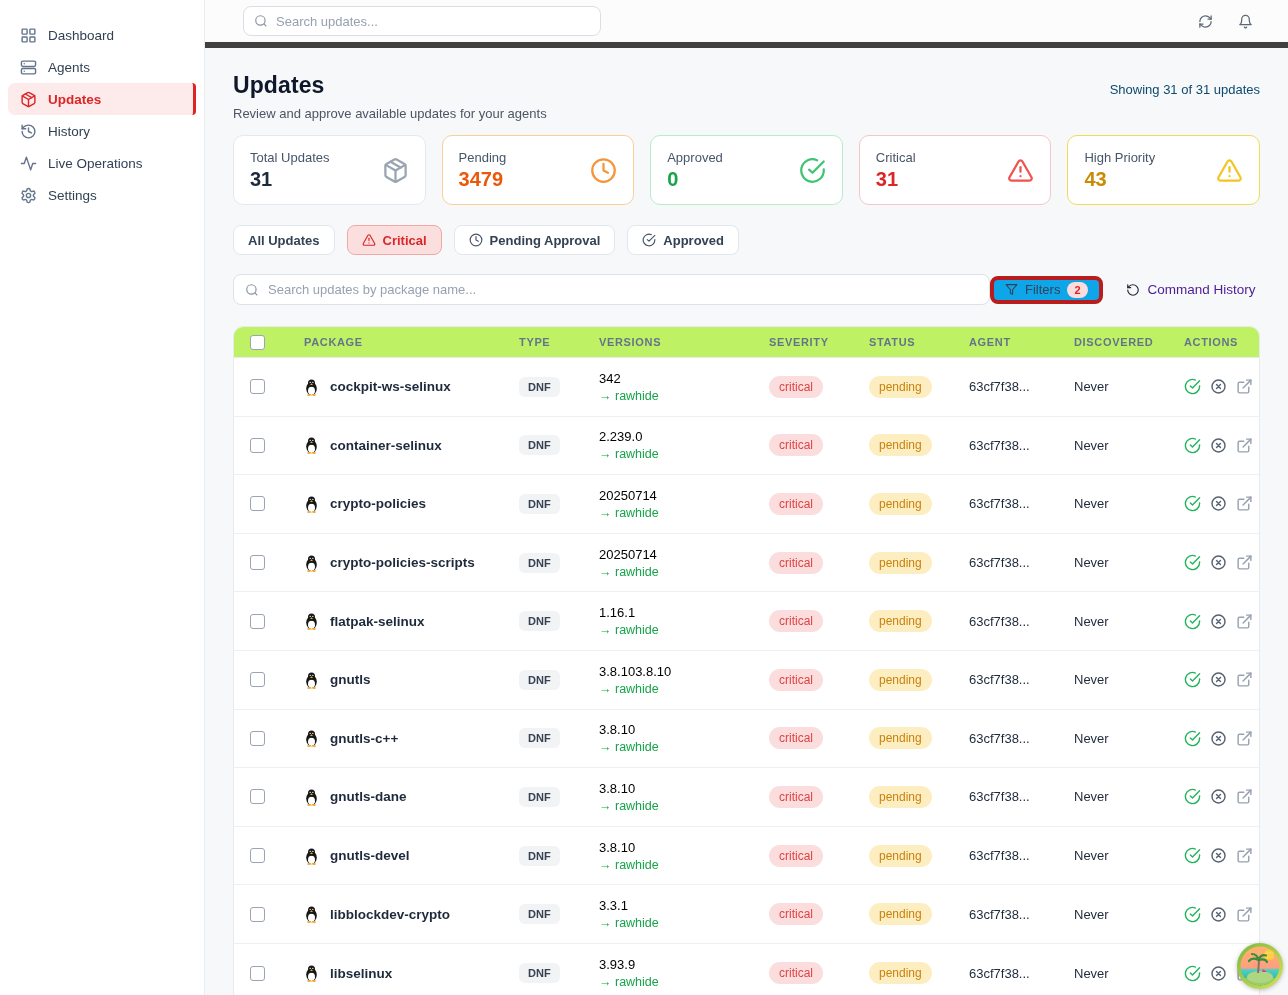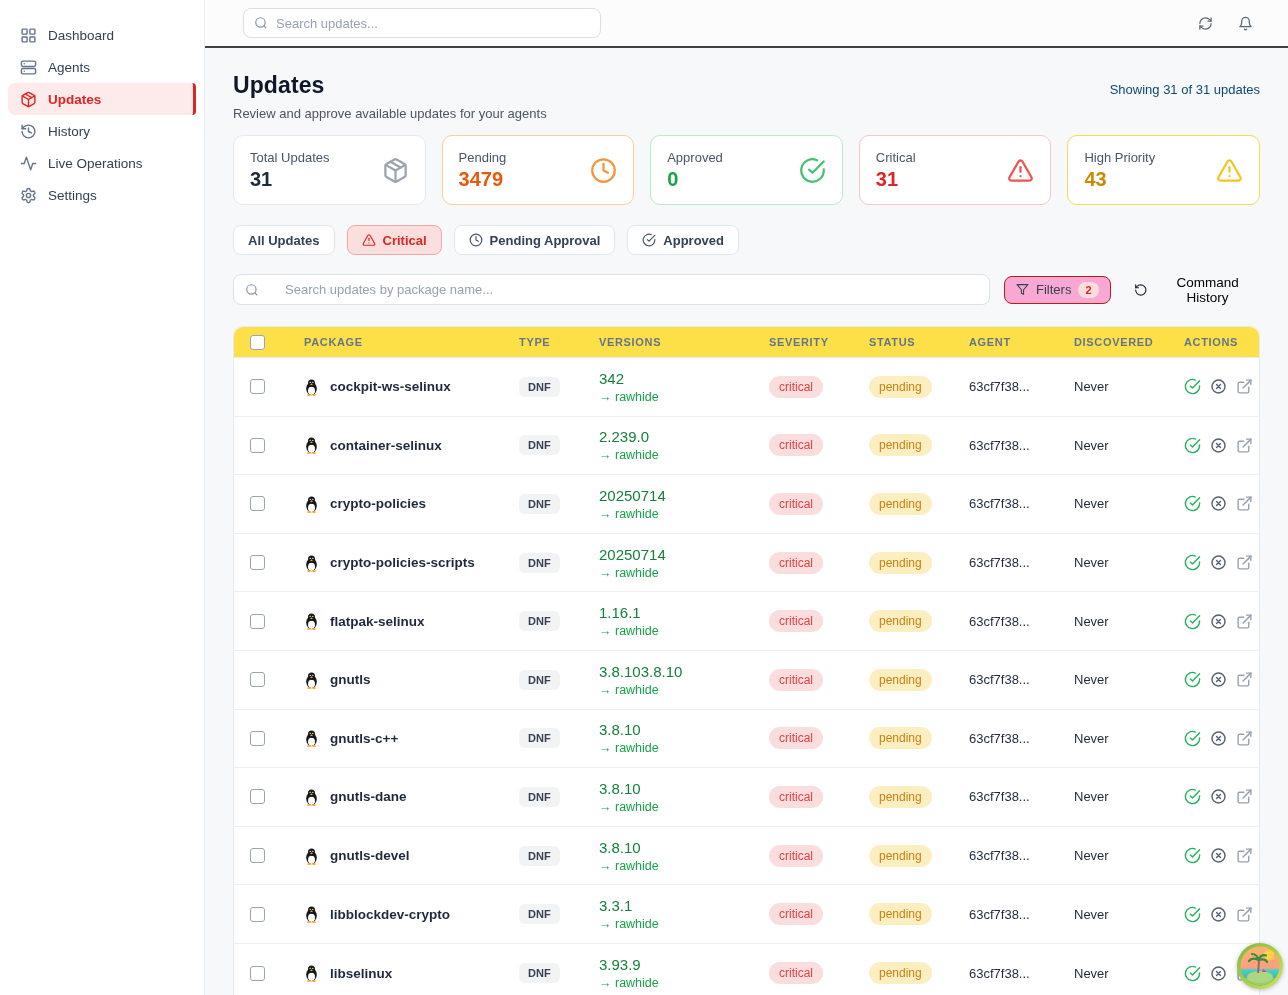--- a/index.html
+++ b/index.html
@@ -13,21 +13,21 @@
   .brand-logo { width:30px; height:30px; border-radius:8px; background:#dc2626; display:flex; align-items:center; justify-content:center; }
   .brand-name { font-size:17px; font-weight:700; color:#1e293b; margin-left:10px; letter-spacing:.2px; }
   .nav { padding:19px 8px; display:flex; flex-direction:column; gap:0; }
   .nav-item { height:32px; display:flex; align-items:center; gap:11px; padding:0 12px; border-radius:7px; font-size:13.5px; font-weight:500; color:#334155; cursor:pointer; }
   .nav-item svg { width:17px; height:17px; stroke:#64748b; }
   .nav-item.active { background:#fdeaea; color:#dc2626; font-weight:600; border-right:3px solid #dc2626; border-top-right-radius:4px; border-bottom-right-radius:4px; }
   .nav-item.active svg { stroke:#dc2626; }
 
   
   .main { flex:1; display:flex; flex-direction:column; min-width:0; }
-  .topbar { height:48px; background:#fcfcfd; border-bottom:2px solid #404040; display:flex; align-items:center; padding:0 33px 0 38px; flex-shrink:0; }
+  .topbar { height:48px; background:#fcfcfd; border-bottom:6px solid #404040; display:flex; align-items:center; padding:0 33px 0 38px; flex-shrink:0; }
   .top-search { width:358px; height:30px; background:#fff; border:1px solid #d9dfe7; border-radius:8px; display:flex; align-items:center; padding:0 10px; gap:8px; }
   .top-search svg { width:14px; height:14px; stroke:#8a94a4; flex-shrink:0; }
   .top-search input { border:0; outline:0; flex:1; font-size:13px; color:#334155; background:transparent; font-family:inherit; }
   .top-search input::placeholder { color:#97a1b0; }
   .topbar-right { margin-left:auto; display:flex; align-items:center; gap:21px; }
   .icon-btn { background:none; border:0; cursor:pointer; display:flex; padding:2px; }
   .icon-btn svg { width:15px; height:15px; stroke:#5b6676; }
 
   .content { padding:24px 28px; overflow:hidden; }
 
@@ -50,45 +50,45 @@
 
   
   .chips { display:flex; gap:12px; margin-top:20px; }
   .chip { height:30px; display:flex; align-items:center; gap:7px; padding:0 14px; background:#fff; border:1px solid #e2e7ee; border-radius:8px; font-size:13px; font-weight:600; color:#334155; cursor:pointer; font-family:inherit; }
   .chip svg { width:14px; height:14px; stroke:#475569; }
   .chip.active { background:#fbdfdf; border-color:#f3a8a8; color:#dc2626; }
   .chip.active svg { stroke:#dc2626; }
 
   
   .search-row { display:flex; align-items:center; margin-top:19px; }
-  .pkg-search { flex:0 0 757px; height:31px; background:#fff; border:1px solid #dde2e9; border-radius:8px; display:flex; align-items:center; padding:0 11px; gap:26px; }
+  .pkg-search { flex:0 0 757px; height:31px; background:#fff; border:1px solid #dde2e9; border-radius:8px; display:flex; align-items:center; padding:0 11px; gap:9px; }
   .pkg-search svg { width:14px; height:14px; stroke:#8a94a4; flex-shrink:0; }
   .pkg-search input { border:0; outline:0; flex:1; font-size:13px; color:#334155; background:transparent; font-family:inherit; }
   .pkg-search input::placeholder { color:#97a1b0; }
-  .filters-btn { margin-left:14px; height:28px; display:flex; align-items:center; gap:7px; padding:0 11px; background:#f9a8d4; border:1px solid #b91c1c; border-radius:8px; font-size:13px; font-weight:500; color:#334155; cursor:pointer; font-family:inherit; }
+  .filters-btn { height:28px; display:flex; align-items:center; gap:7px; padding:0 11px; background:#0ea5e9; border:4px solid #b91c1c; border-radius:8px; font-size:13px; font-weight:500; color:#334155; cursor:pointer; font-family:inherit; }
   .filters-btn svg { width:13px; height:13px; stroke:#334155; }
   .filters-count { background:#fbdddd; color:#dc2626; font-size:11px; font-weight:600; border-radius:999px; padding:2px 7px; }
-  .cmd-history { margin-left:23px; display:flex; align-items:center; gap:8px; background:none; border:0; font-size:13.5px; font-weight:500; color:#000000; cursor:pointer; font-family:inherit; }
+  .cmd-history { margin-left:23px; display:flex; align-items:center; gap:8px; background:none; border:0; font-size:13.5px; font-weight:500; color:#4c1d95; cursor:pointer; font-family:inherit; }
   .cmd-history svg { width:14px; height:14px; stroke:#1f2937; }
 
   
   .table { margin-top:21px; background:#fff; border:1px solid #e7eaee; border-radius:10px; overflow:hidden; }
   .tr { display:grid; grid-template-columns:58px 215px 80px 170px 100px 100px 105px 110px 1fr; align-items:center; }
-  .thead { background:#fde047; border-bottom:1px solid #e7eaee; height:31px; }
+  .thead { background:#bef264; border-bottom:1px solid #e7eaee; height:31px; }
   .th { font-size:11px; font-weight:600; letter-spacing:.06em; color:#64748b; text-transform:uppercase; padding-left:12px; }
   .row { min-height:58.6px; border-bottom:1px solid #eef0f3; }
   .row:last-child { border-bottom:0; }
   .td { padding-left:12px; }
   .cb-cell { padding-left:16px; }
   .checkbox { width:15px; height:15px; border:1px solid #9aa4b2; border-radius:3px; background:#fff; appearance:none; cursor:pointer; display:block; }
   .pkg-cell { display:flex; align-items:center; gap:11px; }
   .pkg-icon { width:15px; height:18px; flex-shrink:0; }
   .pkg-name { font-size:13.5px; font-weight:600; color:#1e293b; }
   .type-badge { display:inline-block; background:#f1f3f5; border-radius:6px; padding:4px 9px; font-size:11px; font-weight:700; color:#374151; }
-  .ver-top { font-size:15px; color:#15803d; }
+  .ver-top { font-size:13px; color:#000000; }
   .ver-target { font-size:12.5px; color:#16a34a; margin-top:3px; }
   .pill { display:inline-block; border-radius:999px; padding:4px 10px; font-size:12px; font-weight:500; }
   .pill-critical { background:#fbdddd; color:#dd4444; }
   .pill-pending { background:#fdeec2; color:#c9820e; }
   .agent-cell,.disc-cell { font-size:13px; color:#1e293b; }
   .disc-cell { font-weight:400; }
   .actions-cell { display:flex; align-items:center; gap:9px; }
   .action-btn { background:none; border:0; padding:0; cursor:pointer; display:flex; }
   .action-btn svg { width:17px; height:17px; }
   .act-approve svg { stroke:#22b35e; }

